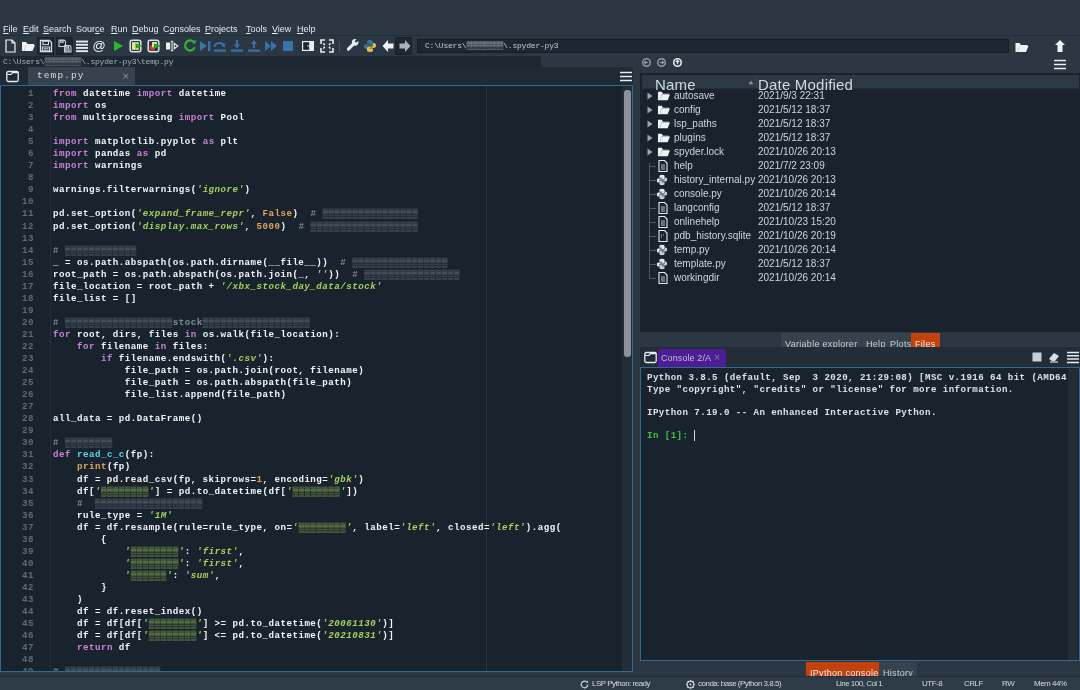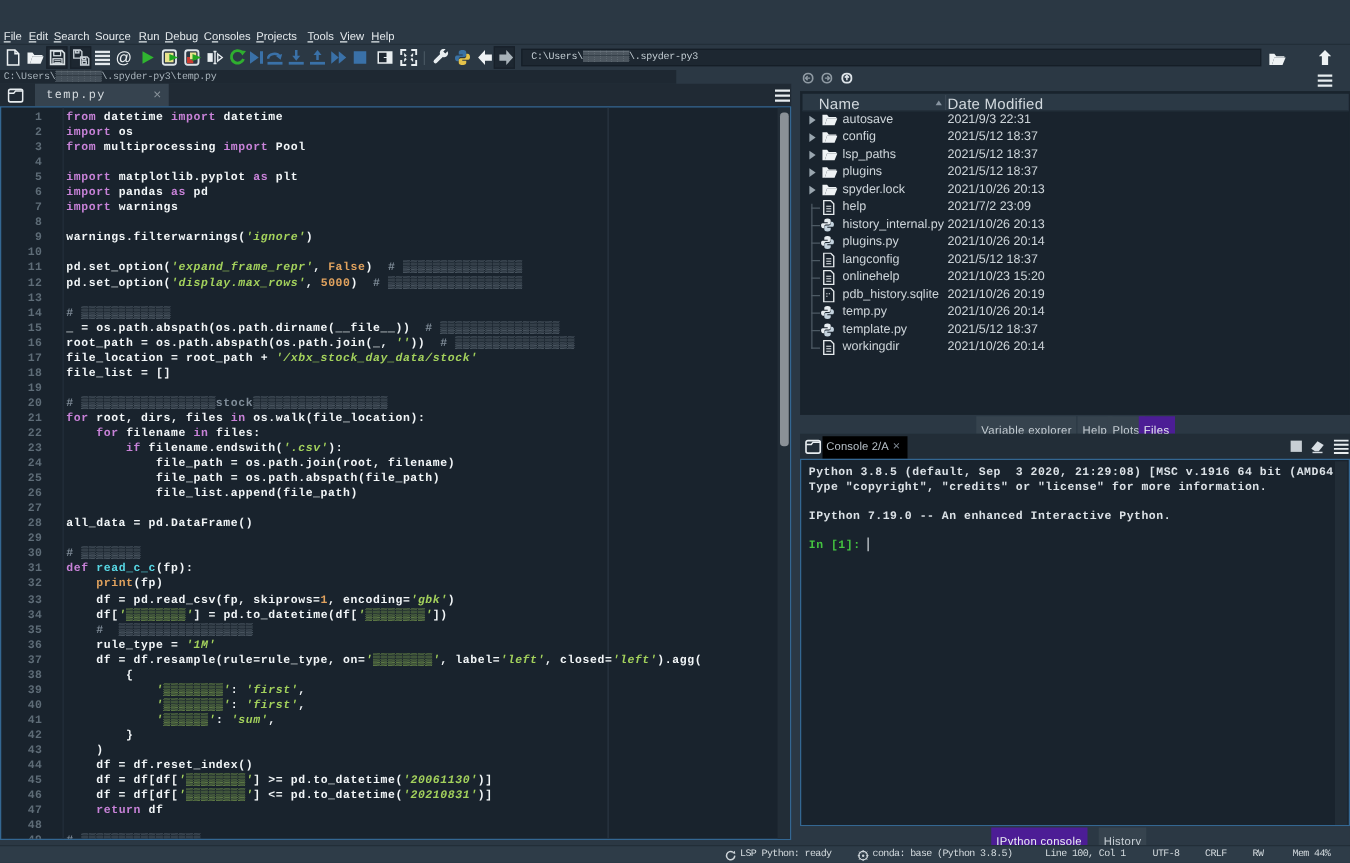--- a/index.html
+++ b/index.html
@@ -34,39 +34,39 @@
 #code i.s{color:#a3d15c;font-style:italic}
 #code i.c{color:#7f8c98}
 #code i.n{color:#e0a25e}
 #code i.d{color:#57d7e4}
 #edscroll{position:absolute;left:621px;top:0;width:11px;height:586px;background:#222d37}
 #edthumb{position:absolute;left:2px;top:4px;width:7px;height:267px;background:#8b9197;border-radius:3px}
 
 #rpanel{position:absolute;left:640px;top:56px;width:440px;height:620px;background:#2b3844}
 #ftoolbar{position:absolute;left:0;top:0;width:440px;height:17px;background:#2b3844}
 #ftree{position:absolute;left:0;top:17px;width:440px;height:259px;background:#19232d;border:1px solid #1a242e}
-#fhead{position:absolute;left:1px;top:1px;width:437px;height:14px;background:#2b3945;color:#d2d9de;font-size:12px;letter-spacing:0.2px;border-bottom:1px solid #232f3a}
+#fhead{position:absolute;left:1px;top:1px;width:437px;height:14px;background:#2b3945;color:#d2d9de;font-size:15px;letter-spacing:0.2px;border-bottom:1px solid #232f3a}
 .frow{position:absolute;left:0;width:437px;height:14px;color:#ced5da;font-size:10px}
 .frow .nm{position:absolute;left:33px;top:1px}
 .frow .dt{position:absolute;left:117px;top:1px}
 .frow .fic{position:absolute;top:1px}
 .frow .tl{position:absolute;left:8px;top:7px;width:7px;height:1px;background:#4d5a64}
 
 .tabbar{position:absolute;background:#2b3844;color:#c7cfd5;font-family:"Liberation Sans",sans-serif;font-size:9px;letter-spacing:0.3px}
 .tabbar .tb{position:absolute;top:1px;height:14px;line-height:14px;padding:4px 4px;background:#36434e}
-.tabbar .sel{background:#4c1d95;color:#eaeff2}
+.tabbar .sel{background:#c2410c;color:#eaeff2}
 
 #contabbar{position:absolute;left:640px;top:347px;width:440px;height:20px;background:#222d37}
-#contab{position:absolute;left:18px;top:2px;width:68px;height:34px;background:#000000;color:#b9c2c9;font-family:"Liberation Sans",sans-serif;font-size:9px;line-height:17px;padding-left:3px;letter-spacing:0.1px;white-space:nowrap;overflow:hidden}
+#contab{position:absolute;left:18px;top:2px;width:68px;height:34px;background:#4c1d95;color:#b9c2c9;font-family:"Liberation Sans",sans-serif;font-size:9px;line-height:17px;padding-left:3px;letter-spacing:0.1px;white-space:nowrap;overflow:hidden}
 #console{position:absolute;left:640px;top:367px;width:440px;height:294px;background:#19232d;border:1px solid #346792;border-bottom:1px solid #346792}
 #contxt{position:absolute;left:6px;top:4px;color:#dce2e7;font-family:"Liberation Mono",monospace;font-weight:bold;font-size:9.17px;line-height:11.5px;white-space:pre;letter-spacing:0.42px}
 #contxt .green{color:#44c340}
 #conscroll{position:absolute;right:1px;top:1px;width:10px;height:291px;background:#222d37}
 
-#statusbar{position:absolute;left:0;top:676px;width:1080px;height:14px;background:#2e3c48;color:#d3dade;font-family:Liberation Mono, monospace;font-size:8px;border-top:1px solid #222e38}
+#statusbar{position:absolute;left:0;top:676px;width:1080px;height:14px;background:#2e3c48;color:#d3dade;font-family:Liberation Sans, sans-serif;font-size:8px;border-top:1px solid #222e38}
 #statusbar span{position:absolute;top:2px;letter-spacing:-0.5px}
 </style></head><body>
 <div id="app">
 
 
 <div id="menubar">
  <span class="m" style="left:3px"><u>F</u>ile</span>
  <span class="m" style="left:23px"><u>E</u>dit</span>
  <span class="m" style="left:43px"><u>S</u>earch</span>
  <span class="m" style="left:76px">Sour<u>c</u>e</span>
@@ -360,21 +360,21 @@
             <path d="M1 0.5h5.5L9 3v8.5H1z" fill="none" stroke="#e6ebee" stroke-width="1.1"></path>
             <path d="M3 5h4M3 7h4M3 9h4" stroke="#e6ebee" stroke-width="0.8"></path>
           </svg><span class="nm">help</span><span class="dt">2021/7/2 23:09</span></div>
 <div class="frow" style="top:99px"><span class="tl"></span><span class="th"></span><svg class="fic" style="left:15px" width="12" height="12" viewBox="0 0 14 14">
             <path d="M7 1c-2.5 0-3 1-3 2v1.5h3.2v0.8H2.5C1.2 5.3 1 6.5 1 7.5S1.5 10 3 10h1V8.3C4 7 5 6.5 6 6.5h2.5c1 0 1.5-0.8 1.5-1.8V3c0-1-0.5-2-3-2z" fill="#e6ecf0"></path>
             <path d="M7 13c2.5 0 3-1 3-2V9.5H6.8v-0.8h4.7c1.3 0 1.5-1.2 1.5-2.2S12.5 4 11 4h-1v1.7C10 7 9 7.5 8 7.5H5.5C4.5 7.5 4 8.3 4 9.3V11c0 1 0.5 2 3 2z" fill="#c3d2dd"></path>
           </svg><span class="nm">history_internal.py</span><span class="dt">2021/10/26 20:13</span></div>
 <div class="frow" style="top:113px"><span class="tl"></span><span class="th"></span><svg class="fic" style="left:15px" width="12" height="12" viewBox="0 0 14 14">
             <path d="M7 1c-2.5 0-3 1-3 2v1.5h3.2v0.8H2.5C1.2 5.3 1 6.5 1 7.5S1.5 10 3 10h1V8.3C4 7 5 6.5 6 6.5h2.5c1 0 1.5-0.8 1.5-1.8V3c0-1-0.5-2-3-2z" fill="#e6ecf0"></path>
             <path d="M7 13c2.5 0 3-1 3-2V9.5H6.8v-0.8h4.7c1.3 0 1.5-1.2 1.5-2.2S12.5 4 11 4h-1v1.7C10 7 9 7.5 8 7.5H5.5C4.5 7.5 4 8.3 4 9.3V11c0 1 0.5 2 3 2z" fill="#c3d2dd"></path>
-          </svg><span class="nm">plugins.py</span><span class="dt">2021/10/26 20:14</span></div>
+          </svg><span class="nm">console.py</span><span class="dt">2021/10/26 20:14</span></div>
 <div class="frow" style="top:127px"><span class="tl"></span><span class="th"></span><svg class="fic" style="left:17px" width="10" height="12" viewBox="0 0 10 12">
             <path d="M1 0.5h5.5L9 3v8.5H1z" fill="none" stroke="#e6ebee" stroke-width="1.1"></path>
             <path d="M3 5h4M3 7h4M3 9h4" stroke="#e6ebee" stroke-width="0.8"></path>
           </svg><span class="nm">langconfig</span><span class="dt">2021/5/12 18:37</span></div>
 <div class="frow" style="top:141px"><span class="tl"></span><span class="th"></span><svg class="fic" style="left:17px" width="10" height="12" viewBox="0 0 10 12">
             <path d="M1 0.5h5.5L9 3v8.5H1z" fill="none" stroke="#e6ebee" stroke-width="1.1"></path>
             <path d="M3 5h4M3 7h4M3 9h4" stroke="#e6ebee" stroke-width="0.8"></path>
           </svg><span class="nm">onlinehelp</span><span class="dt">2021/10/23 15:20</span></div>
 <div class="frow" style="top:155px"><span class="tl"></span><span class="th"></span><svg class="fic" style="left:17px" width="10" height="12" viewBox="0 0 10 12">
             <path d="M1 0.5h5.5L9 3v8.5H1z" fill="none" stroke="#e6ebee" stroke-width="1.1"></path>
@@ -421,21 +421,21 @@
 <div id="console">
  <div id="contxt">Python 3.8.5 (default, Sep  3 2020, 21:29:08) [MSC v.1916 64 bit (AMD64)]
 Type "copyright", "credits" or "license" for more information.
 
 IPython 7.19.0 -- An enhanced Interactive Python.
 
 <span class="green">In [<b>1</b>]: </span><span style="border-left:1px solid #d0d6da">&nbsp;</span></div>
  <div id="conscroll"></div>
 </div>
 <div class="tabbar" style="left:640px;top:661px;width:440px;height:15px">
- <span class="tb sel" style="left:153px">IPython console</span>
+ <span class="tb sel" style="left:166px">IPython console</span>
  <span class="tb" style="left:239px">History</span>
 </div>
 
 <div id="statusbar">
  <svg class="abs" style="left:580px;top:3px" width="9" height="9" viewBox="0 0 9 9">
         <path d="M7.8 4.5a3.3 3.3 0 1 1-1.4-2.7" fill="none" stroke="#cdd4d9" stroke-width="1.2"></path>
         <path d="M7.9 0.5l0.3 2.6-2.4-0.8z" fill="#cdd4d9"></path>
       </svg>
  <span style="left:592px">LSP Python: ready</span>
  <svg class="abs" style="left:686px;top:3px" width="9" height="9" viewBox="0 0 9 9">

